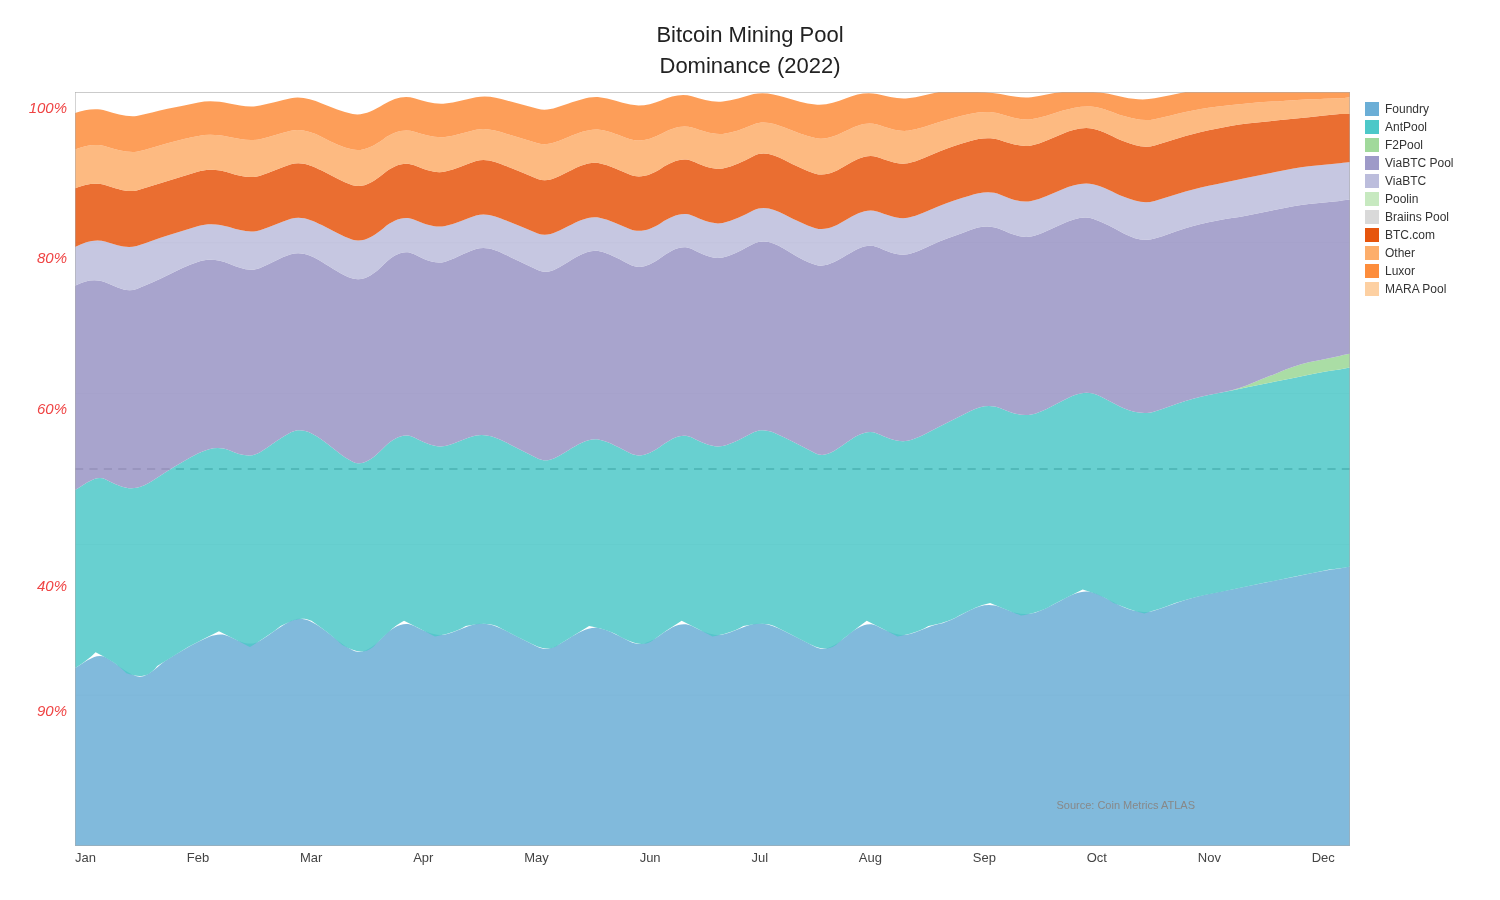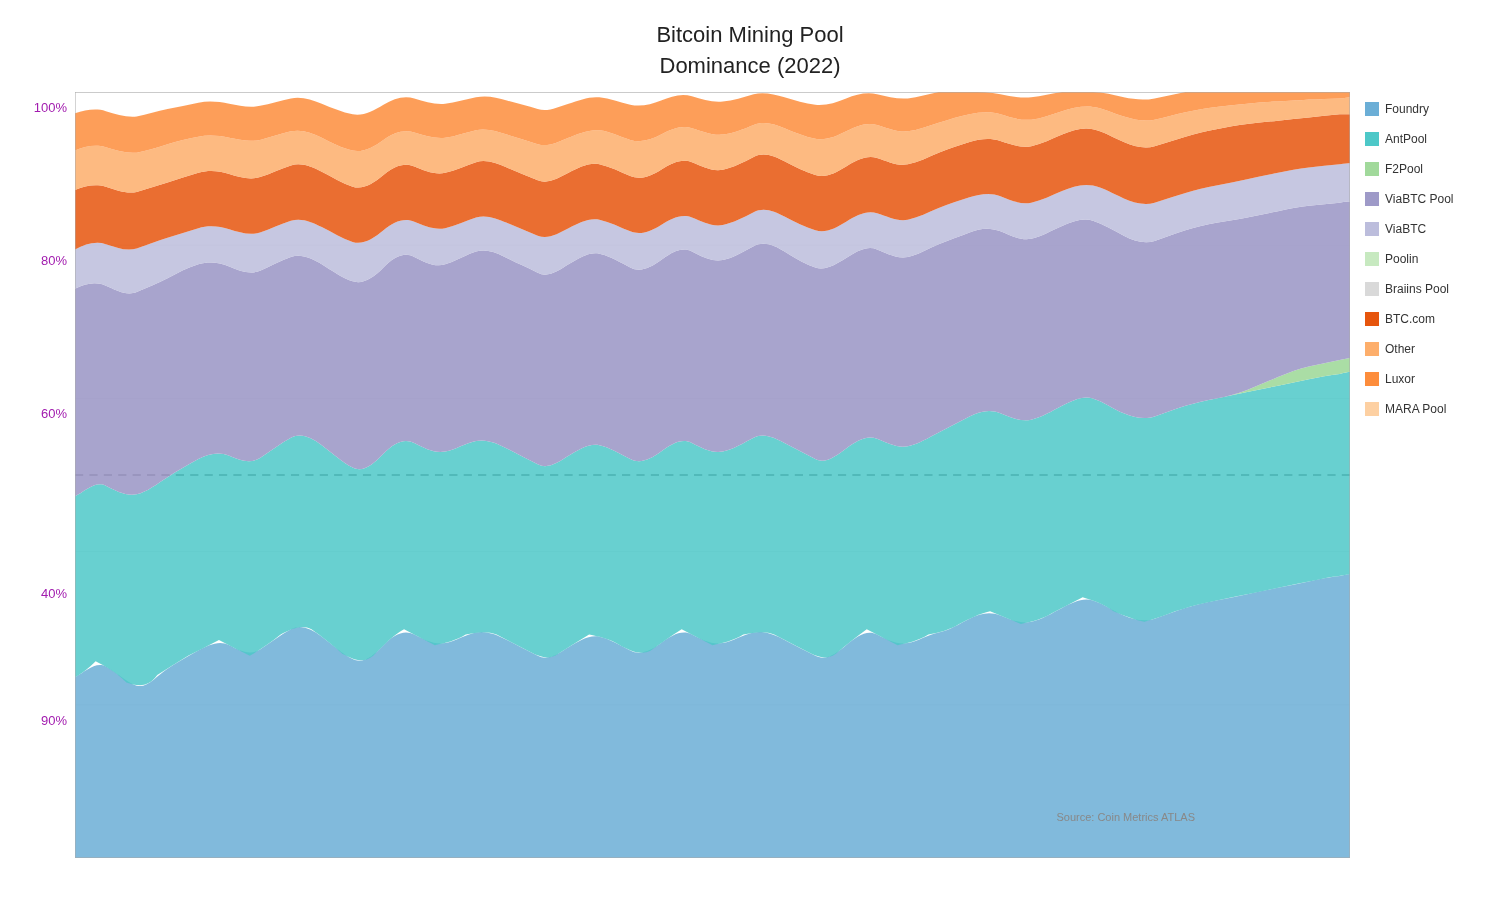--- a/index.html
+++ b/index.html
@@ -7,21 +7,21 @@
       background: #fff;
       font-family: 'Arial', sans-serif;
       width: 1500px;
       height: 900px;
       overflow: hidden;
     }
     .chart-container {
       width: 1500px;
       height: 900px;
       position: relative;
-      padding: 20px 20px 44px 20px;
+      padding: 20px 20px 56px 20px;
     }
     .chart-title {
       text-align: center;
       font-size: 22px;
       font-weight: normal;
       line-height: 1.4;
       margin-bottom: 10px;
       color: #222;
     }
     .chart-area {
@@ -31,39 +31,40 @@
       height: calc(100% - 70px);
     }
     .y-axis {
       width: 55px;
       position: relative;
       flex-shrink: 0;
     }
     .y-axis-label {
       position: absolute;
       right: 8px;
-      font-size: 13px;
-      color: #a21caf;
+      font-size: 15px;
+      color: #ef4444;
       transform: translateY(-50%);
+      font-style: italic;
     }
     .chart-and-legend {
       display: flex;
       flex-direction: row;
       flex: 1;
     }
     .chart-svg-area {
       flex: 1;
       position: relative;
     }
     .legend {
       width: 130px;
       padding-left: 15px;
       display: flex;
       flex-direction: column;
-      gap: 16px;
+      gap: 4px;
       padding-top: 10px;
       flex-shrink: 0;
     }
     .legend-item {
       display: flex;
       align-items: center;
       gap: 6px;
       font-size: 12px;
       color: #333;
     }
@@ -510,13 +511,27 @@
           <span>Luxor</span>
         </div>
         <div class="legend-item">
           <div class="legend-color" style="background:#fdd0a2;"></div>
           <span>MARA Pool</span>
         </div>
       </div>
     </div>
   </div>
 
+  <div class="x-axis-labels">
+    <span>Jan</span>
+    <span>Feb</span>
+    <span>Mar</span>
+    <span>Apr</span>
+    <span>May</span>
+    <span>Jun</span>
+    <span>Jul</span>
+    <span>Aug</span>
+    <span>Sep</span>
+    <span>Oct</span>
+    <span>Nov</span>
+    <span>Dec</span>
+  </div>
 </div>
 
 </body></html>

